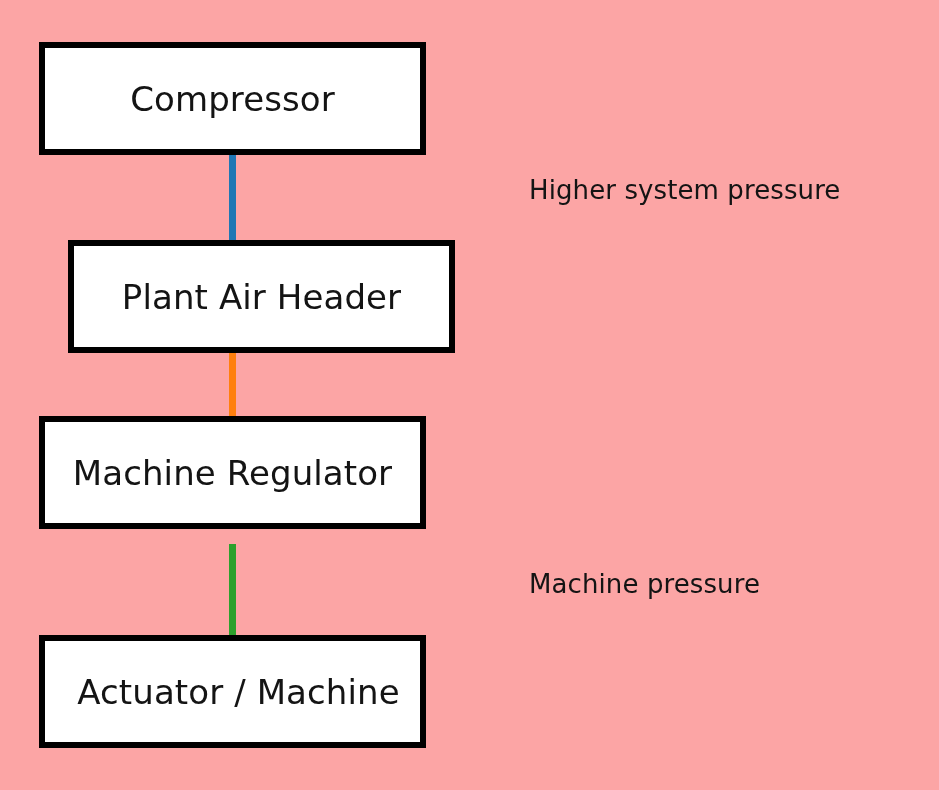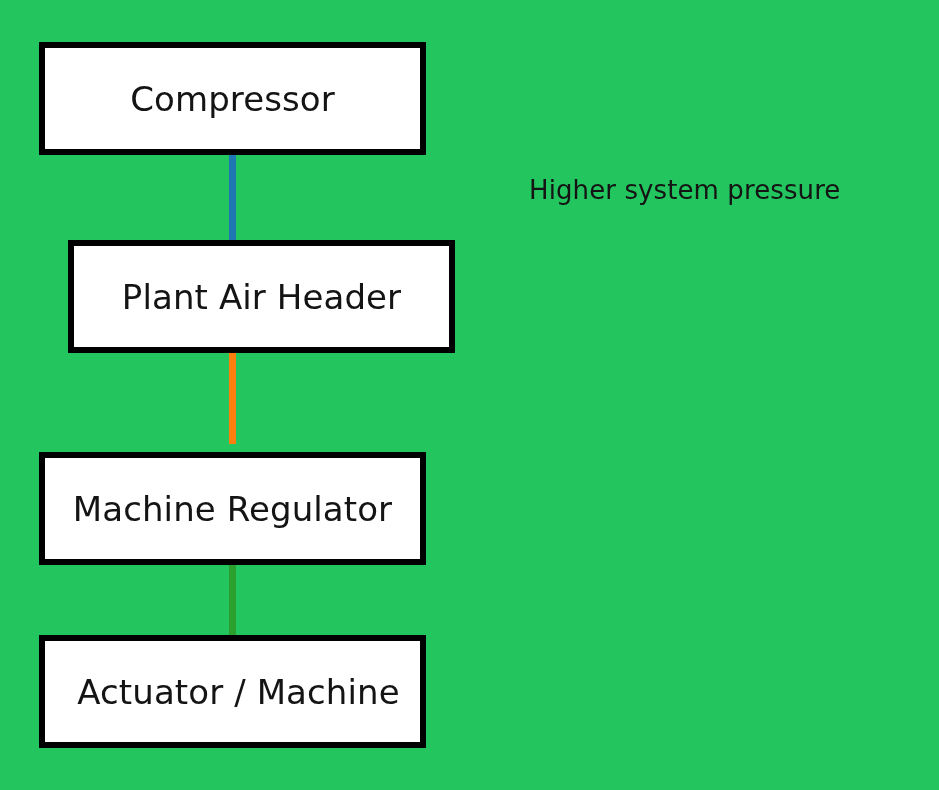--- a/index.html
+++ b/index.html
@@ -48,37 +48,38 @@
     font-size: 26px;
     line-height: 1;
     color: #141414;
     white-space: nowrap;
     letter-spacing: 0.1px;
   }
 </style>
 </head>
 <body>
 
-<div id="canvas" style="background: #22c55e;">
+<div id="canvas" style="background: #fca5a5;">
 
   <div class="connector" style="top: 149px; height: 97px; background: rgb(31, 119, 180);"></div>
   <div class="connector" style="top: 347px; height: 97px; background: rgb(255, 127, 14);"></div>
   <div class="connector" style="top: 544px; height: 97px; background: rgb(44, 160, 44);"></div>
 
   <div class="node-box" style="top: 42px; border-color: rgb(0, 0, 0);">
     <span class="node-label" style="color: rgb(20, 20, 20);">Compressor</span>
   </div>
 
   <div class="node-box" style="top: 240px; border-color: rgb(0, 0, 0); margin-left: 29px;">
     <span class="node-label" style="color: rgb(20, 20, 20);">Plant Air Header</span>
   </div>
 
-  <div class="node-box" style="top: 452px; border-color: rgb(0, 0, 0);">
+  <div class="node-box" style="top: 416px; border-color: rgb(0, 0, 0);">
     <span class="node-label" style="color: rgb(20, 20, 20);">Machine Regulator</span>
   </div>
 
   <div class="node-box" style="top: 635px; border-color: rgb(0, 0, 0);">
     <span class="node-label" style="color: rgb(20, 20, 20); margin-left: 12px;">Actuator / Machine</span>
   </div>
 
   <div class="side-label" style="top: 177px; left: 529px; color: rgb(20, 20, 20);">Higher system pressure</div>
+  <div class="side-label" style="top: 571px; left: 529px; color: rgb(20, 20, 20);">Machine pressure</div>
 
 </div>
 
 </body></html>

